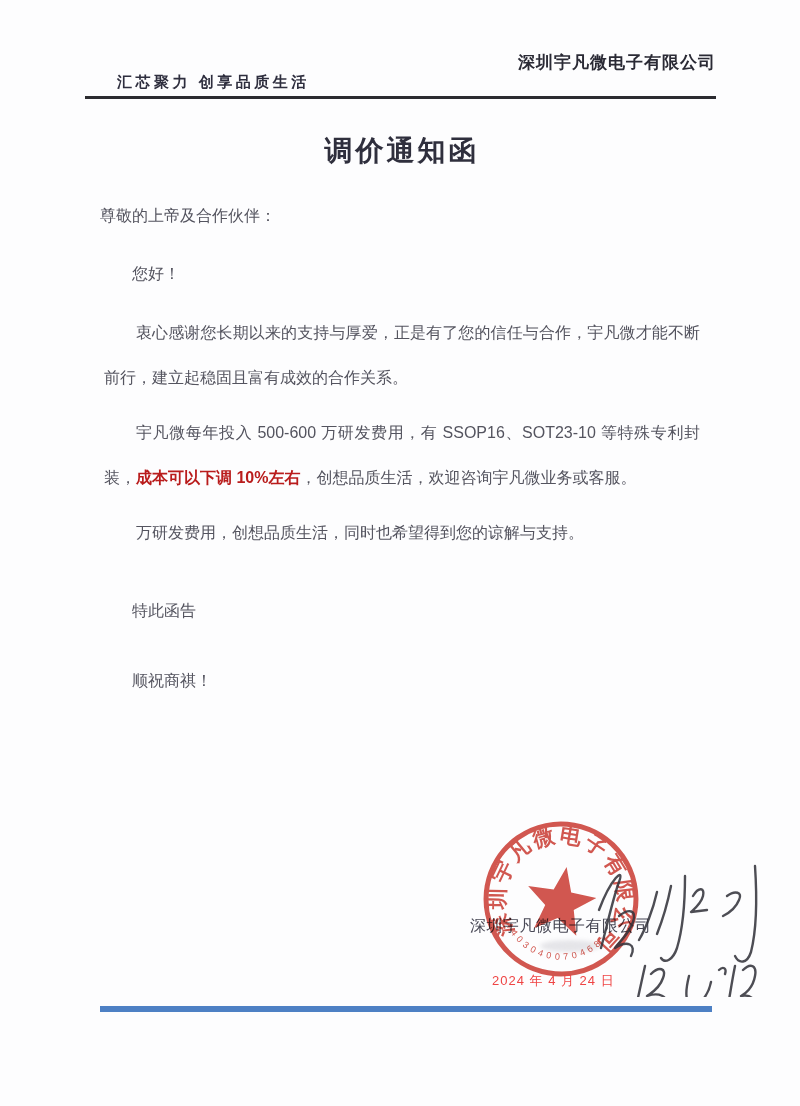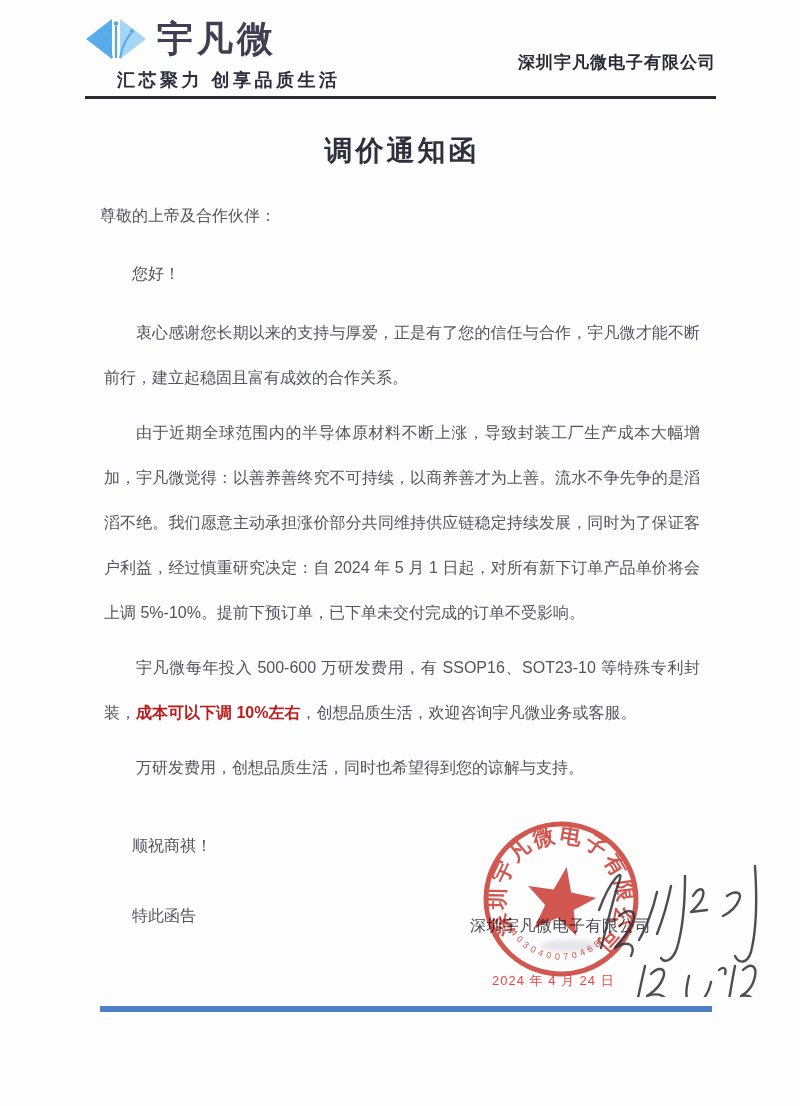--- a/index.html
+++ b/index.html
@@ -19,21 +19,21 @@
     border-bottom:3px solid var(--header_line,#2b2b30);
     padding-bottom:4px;height:66px;
   }
   .brand{display:flex;flex-direction:column;}
   .brand-top{display:flex;align-items:center;gap:10px;}
   .brand-name{
     font-size:36px;font-weight:bold;color:#3f3f52;letter-spacing:4px;line-height:1;
   }
   .brand-tagline{
     margin-top:6px;margin-left:32px;
-    font-size:18px;font-weight:bold;color:#2e2e3e;letter-spacing:3.5px;
+    font-size:15px;font-weight:bold;color:#2e2e3e;letter-spacing:3.5px;
   }
   .company-topright{
     font-size:17px;font-weight:bold;color:#2a2a35;letter-spacing:1px;
     padding-bottom:18px;
   }
   
   .letter-body{
     position:absolute;left:100px;width:604px;top:130px;
     font-size:16px;line-height:45px;color:var(--text,#54545f);
   }
@@ -88,56 +88,42 @@
   
   .logo-icon{width:62px;height:46px;flex:0 0 auto;}
 </style>
 </head>
 <body>
 
 <div class="page">
 
   <div class="letterhead">
     <div class="brand">
-      <div class="brand-top">
-        <svg class="logo-icon" viewBox="0 0 62 46">
-          <polygon points="1,23 27,3 27,43" fill="#5aace9"></polygon>
-          <polygon points="35,3 61,23 35,43" fill="#a5d6f5"></polygon>
-          <path d="M31,42 L31,10" stroke="#54a8e8" stroke-width="2.2" fill="none"></path>
-          <path d="M27,42 C25,30 21,24 16,17" stroke="#54a8e8" stroke-width="2" fill="none"></path>
-          <path d="M35,42 C37,30 41,24 46,17" stroke="#54a8e8" stroke-width="2" fill="none"></path>
-          <circle cx="31" cy="7.5" r="2.3" fill="#54a8e8"></circle>
-          <circle cx="15" cy="15" r="2" fill="#54a8e8"></circle>
-          <circle cx="47" cy="15" r="2" fill="#54a8e8"></circle>
-        </svg>
-        <span class="brand-name">宇凡微</span>
-      </div>
       <div class="brand-tagline">汇芯聚力 创享品质生活</div>
     </div>
     <div class="company-topright">深圳宇凡微电子有限公司</div>
   </div>
 
   <div class="letter-body">
     <h1 class="letter-title">调价通知函</h1>
 
     <p class="salutation">尊敬的上帝及合作伙伴：</p>
 
     <p class="greeting">您好！</p>
 
     <p class="para">衷心感谢您长期以来的支持与厚爱，正是有了您的信任与合作，宇凡微才能不断前行，建立起稳固且富有成效的合作关系。</p>
 
-    <p class="para">由于近期全球范围内的半导体原材料不断上涨，导致封装工厂生产成本大幅增加，宇凡微觉得：以善养善终究不可持续，以商养善才为上善。流水不争先争的是滔滔不绝。我们愿意主动承担涨价部分共同维持供应链稳定持续发展，同时为了保证客户利益，经过慎重研究决定：自 2024 年 5 月 1 日起，对所有新下订单产品单价将会上调 5%-10%。提前下预订单，已下单未交付完成的订单不受影响。</p>
 
     <p class="para"><span>宇凡微每年投入 500-600 万研发费用，有 SSOP16、SOT23-10 等特殊专利封装，</span><b>成本可以下调 10%左右</b><span>，创想品质生活，欢迎咨询宇凡微业务或客服。</span></p>
 
     <p class="para">万研发费用，创想品质生活，同时也希望得到您的谅解与支持。</p>
 
+    <p class="closing closing-gap">特此函告</p>
+
     <p class="closing closing-gap">顺祝商祺！</p>
-
-    <p class="closing closing-gap">特此函告</p>
   </div>
 
   <div class="signing">
 
     <div class="seal-smudge"></div>
 
     <span class="signer-company">深圳宇凡微电子有限公司</span>
 
     <div class="seal">
       <svg viewBox="0 0 160 160">

